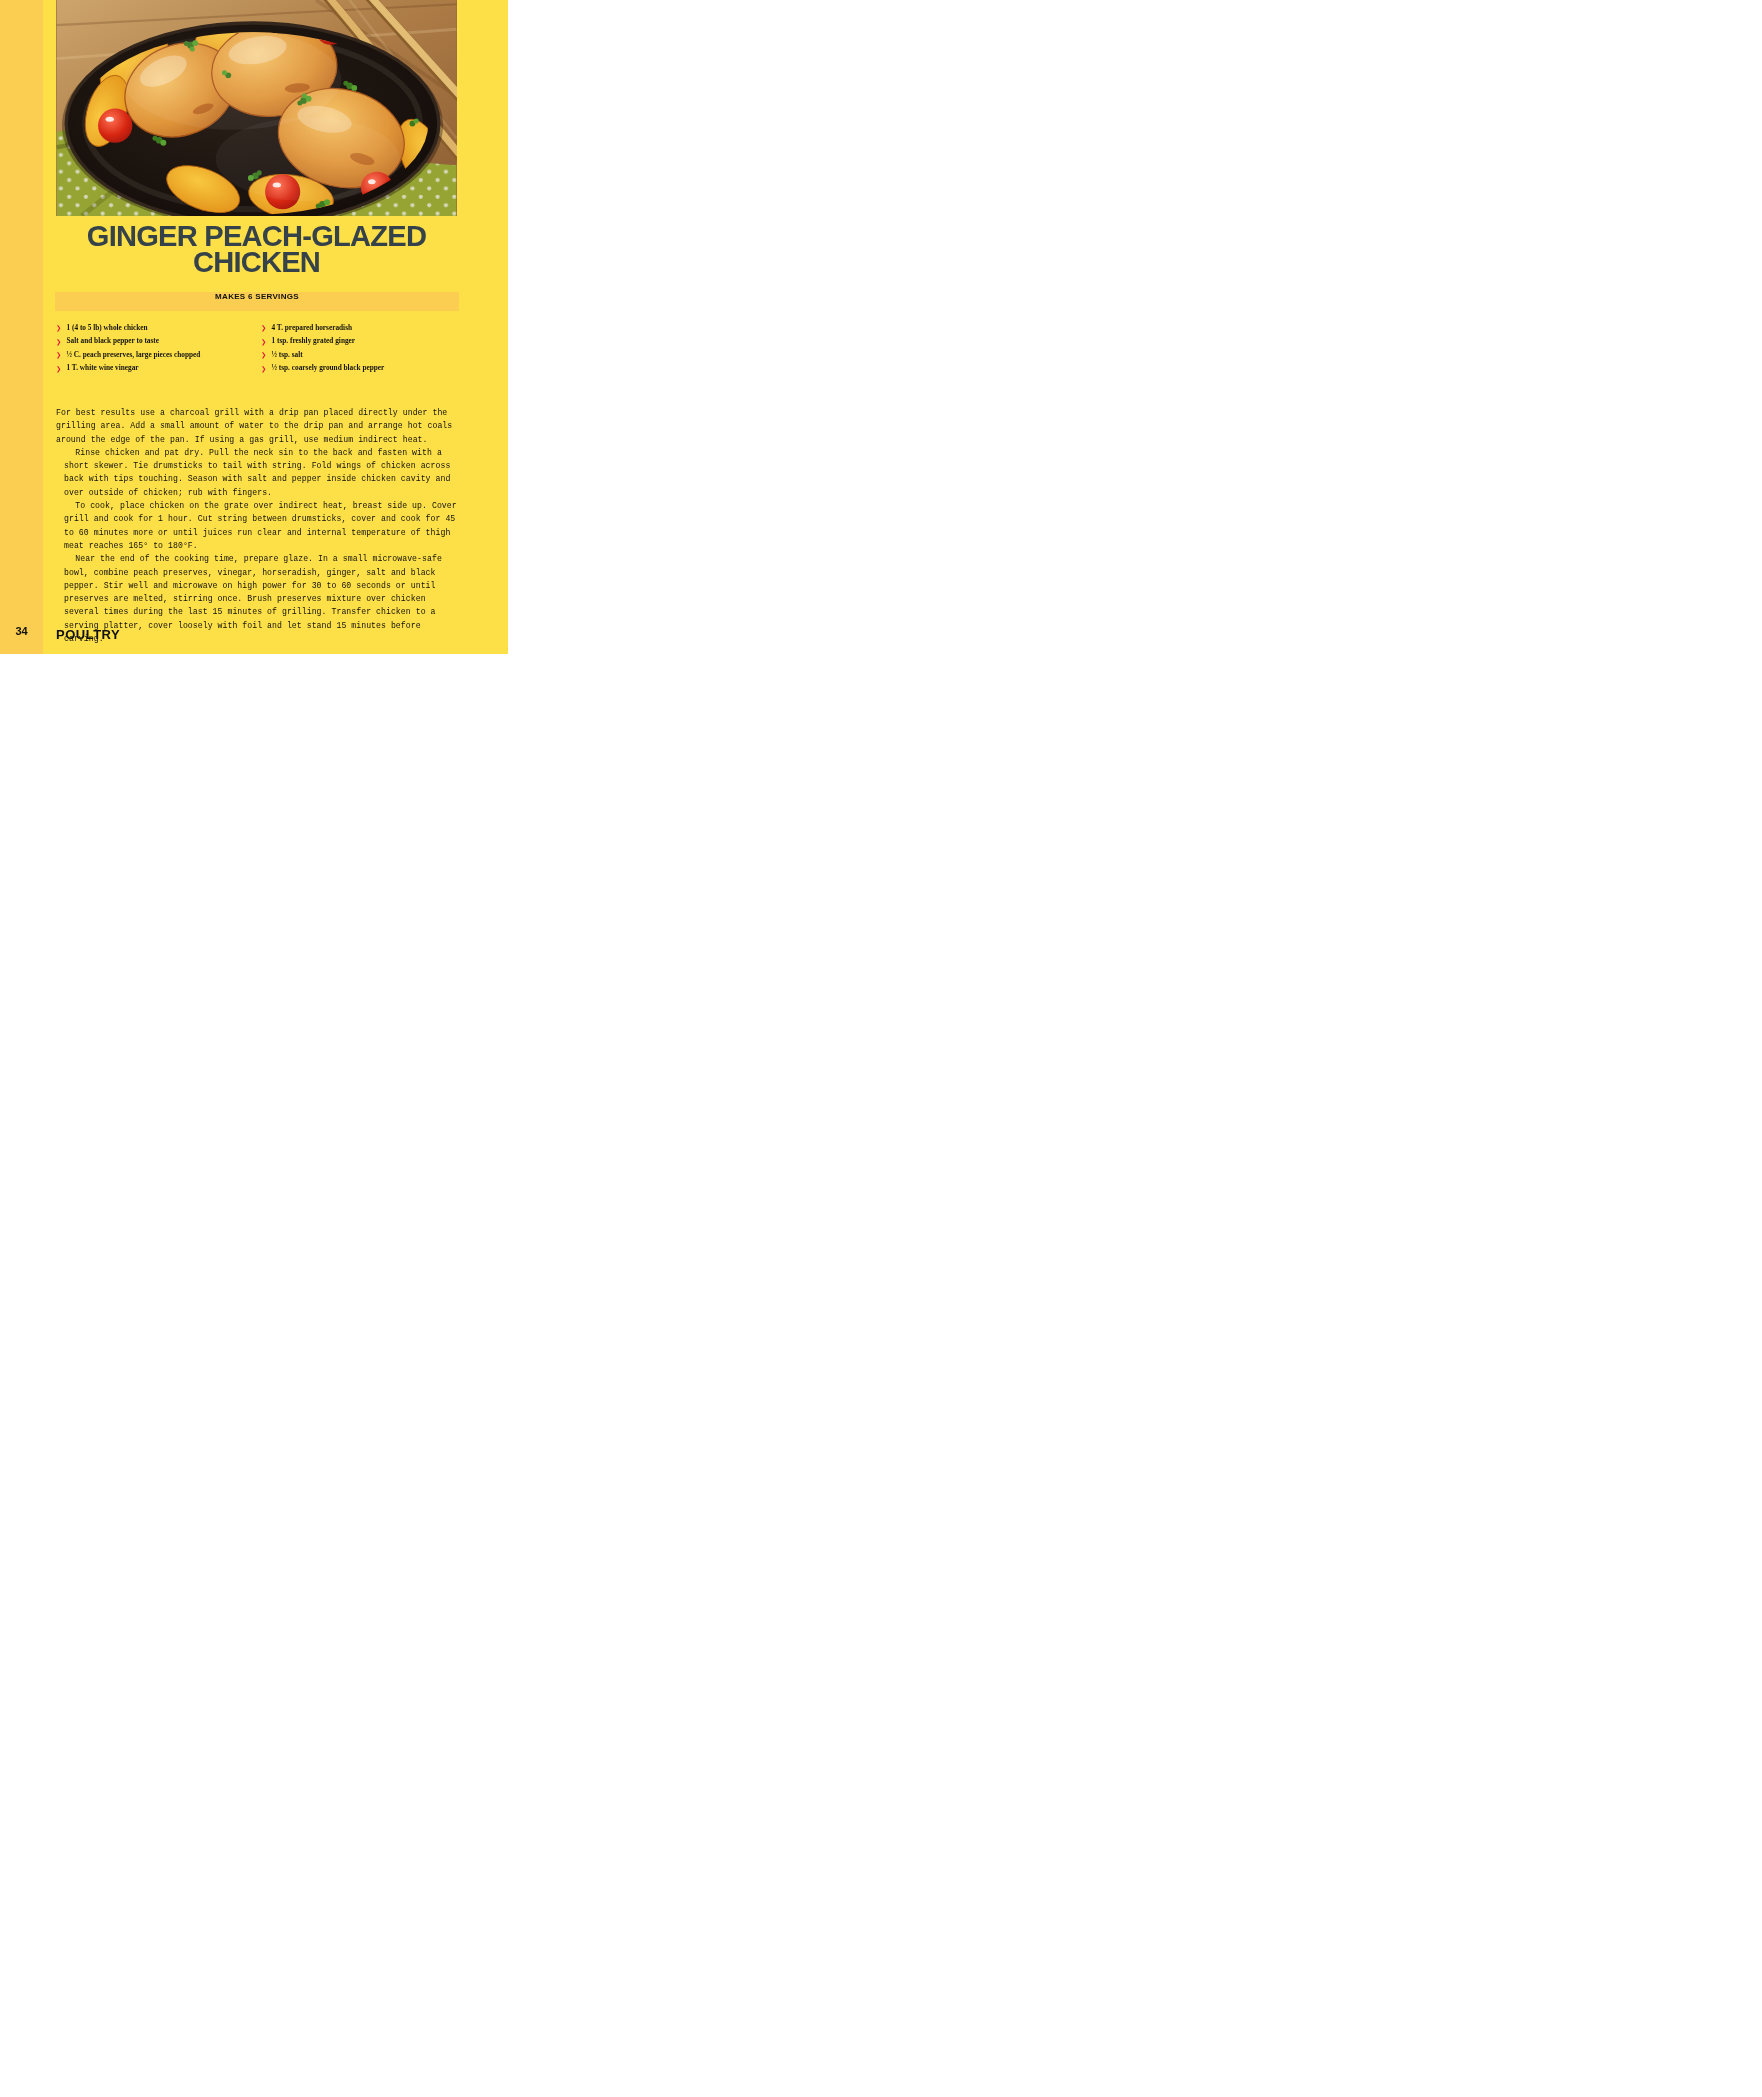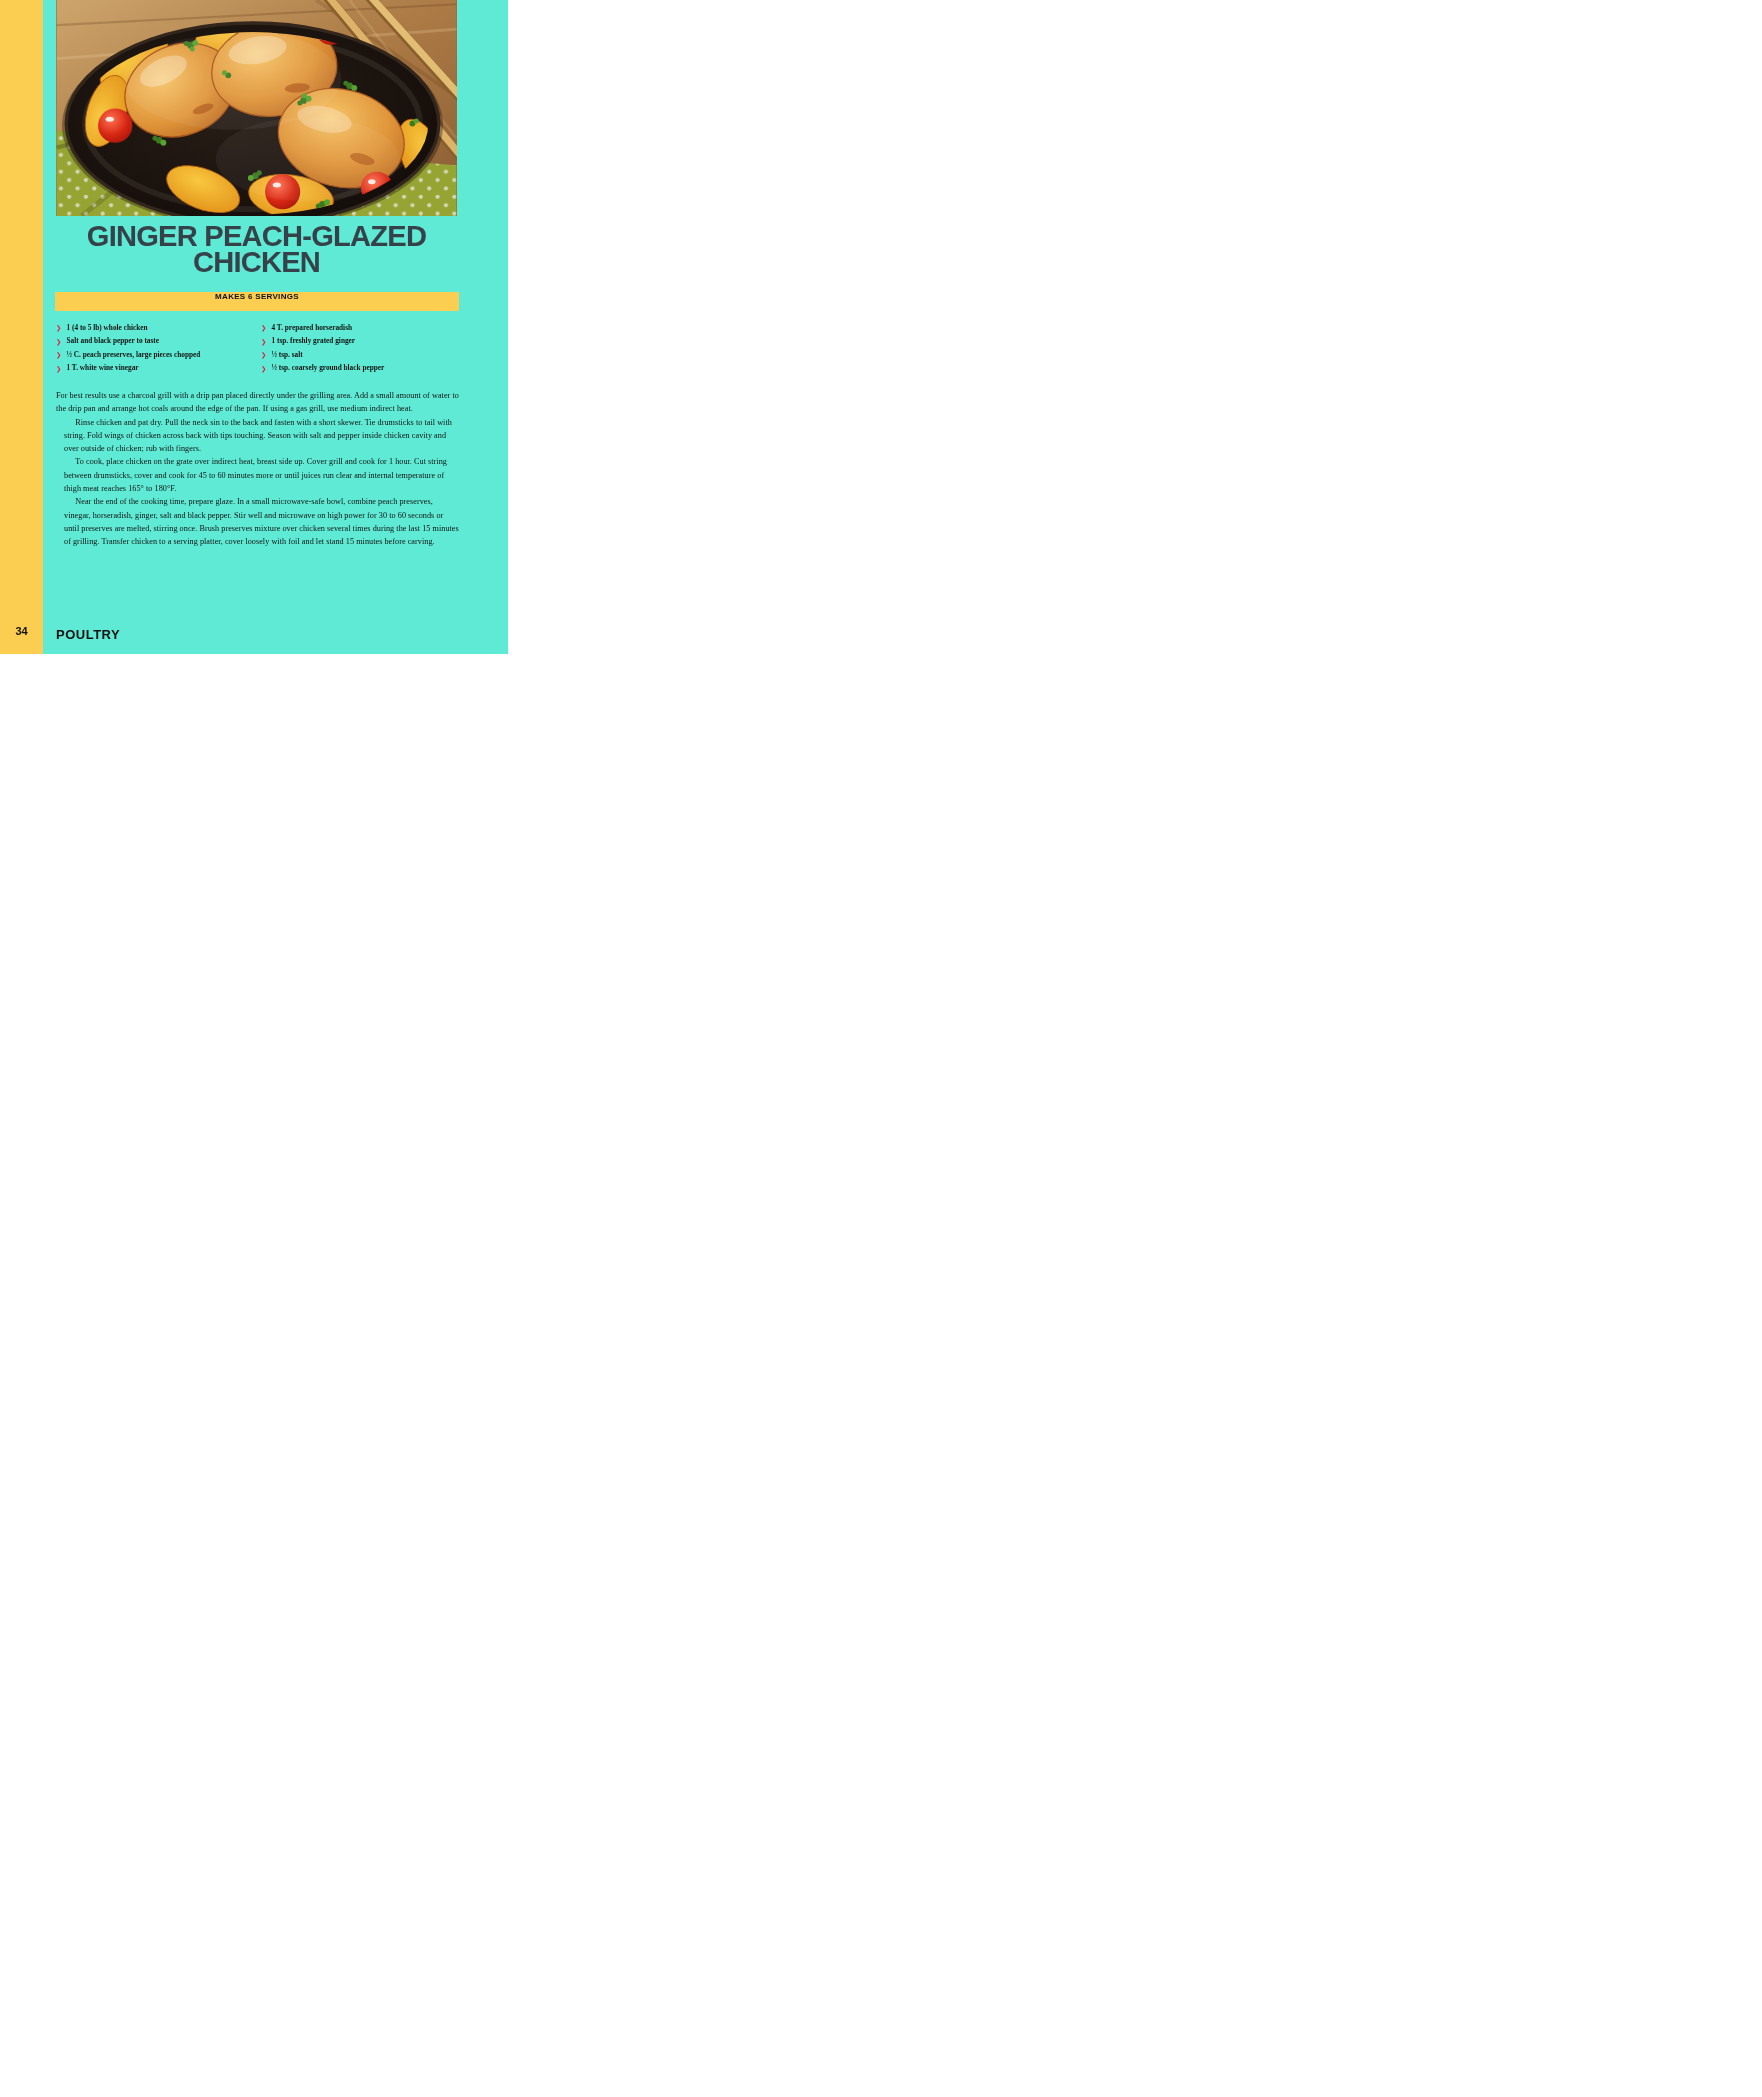--- a/index.html
+++ b/index.html
@@ -1,20 +1,20 @@
 <!DOCTYPE html>
 <html style="font-size:6.7px"><head>
 <meta charset="utf-8">
 <style>
   html,body{margin:0;padding:0;background:#ffffff;}
   .page{
     position:relative;
     width:508px;
     height:654px;
-    background:#5eead4;
+    background:#fde047;
     font-family:"Liberation Serif", serif;
     overflow:hidden;
   }
   .stripe{
     position:absolute;left:0;top:0;width:43px;height:654px;
     background:#FBCD50;
   }
   .photo{
     position:absolute;left:56px;top:0;width:401px;height:216px;
     overflow:hidden;background:#9a6b3c;
@@ -61,25 +61,26 @@
     color:#121212;
   }
   .bullet{
     position:absolute;left:0;top:0.4px;
     color:#E8173A;
     font-family:"DejaVu Sans", sans-serif;
     font-weight:700;
     font-size:6.3px;
   }
   .instructions{
-    position:absolute;left:56px;top:389px;width:404px;
+    position:absolute;left:56px;top:406px;width:404px;
     font-size:8.2px;
     line-height:13.3px;
     color:#121212;
     letter-spacing:0.04px;
+    font-family:Liberation Mono, monospace;
   }
   .instructions p{margin:0;}
   .instructions p.ind{text-indent:11.3px;margin-left:8px;}
   .pagenum{
     position:absolute;left:0;top:625px;width:43px;
     text-align:center;
     font-family:"Liberation Sans", sans-serif;
     font-weight:800;
     font-size:11px;
     color:#111111;

